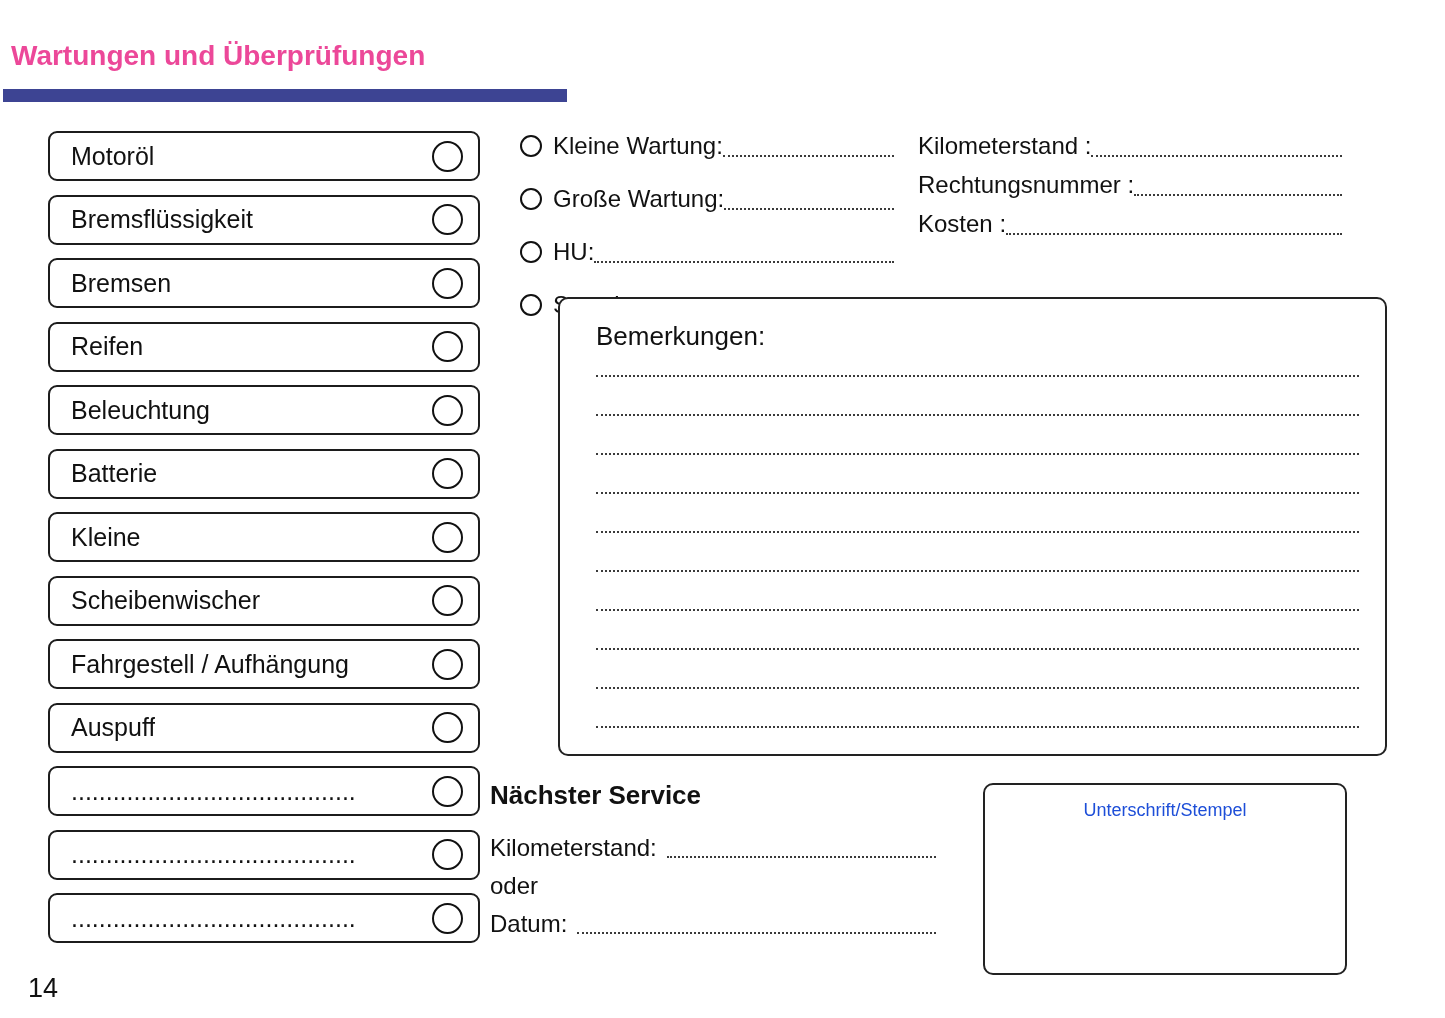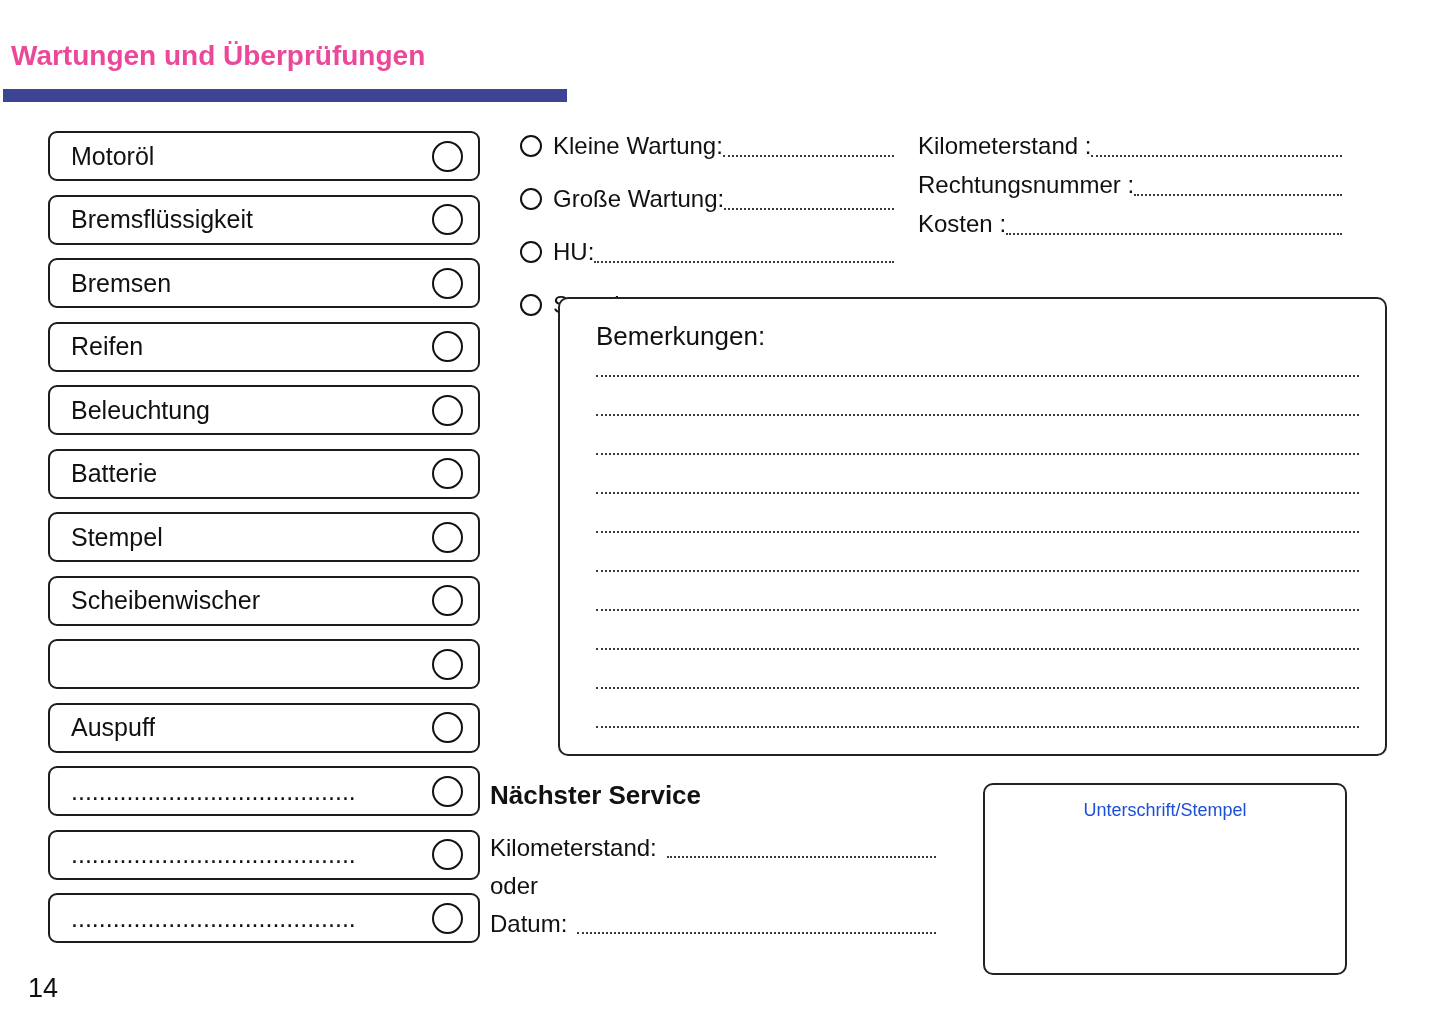--- a/index.html
+++ b/index.html
@@ -117,28 +117,29 @@
   </div>
   <div class="check-item">
     <span class="check-label">Beleuchtung</span>
     <span class="circle"></span>
   </div>
   <div class="check-item">
     <span class="check-label">Batterie</span>
     <span class="circle"></span>
   </div>
   <div class="check-item">
-    <span class="check-label">Stempel</span>
+    <span class="check-label">Kleine</span>
     <span class="circle"></span>
   </div>
   <div class="check-item">
     <span class="check-label">Scheibenwischer</span>
     <span class="circle"></span>
   </div>
   <div class="check-item">
+    <span class="check-label">Fahrgestell / Aufhängung</span>
     <span class="circle"></span>
   </div>
   <div class="check-item">
     <span class="check-label">Auspuff</span>
     <span class="circle"></span>
   </div>
   <div class="check-item">
     <span class="check-label">.........................................</span>
     <span class="circle"></span>
   </div>

